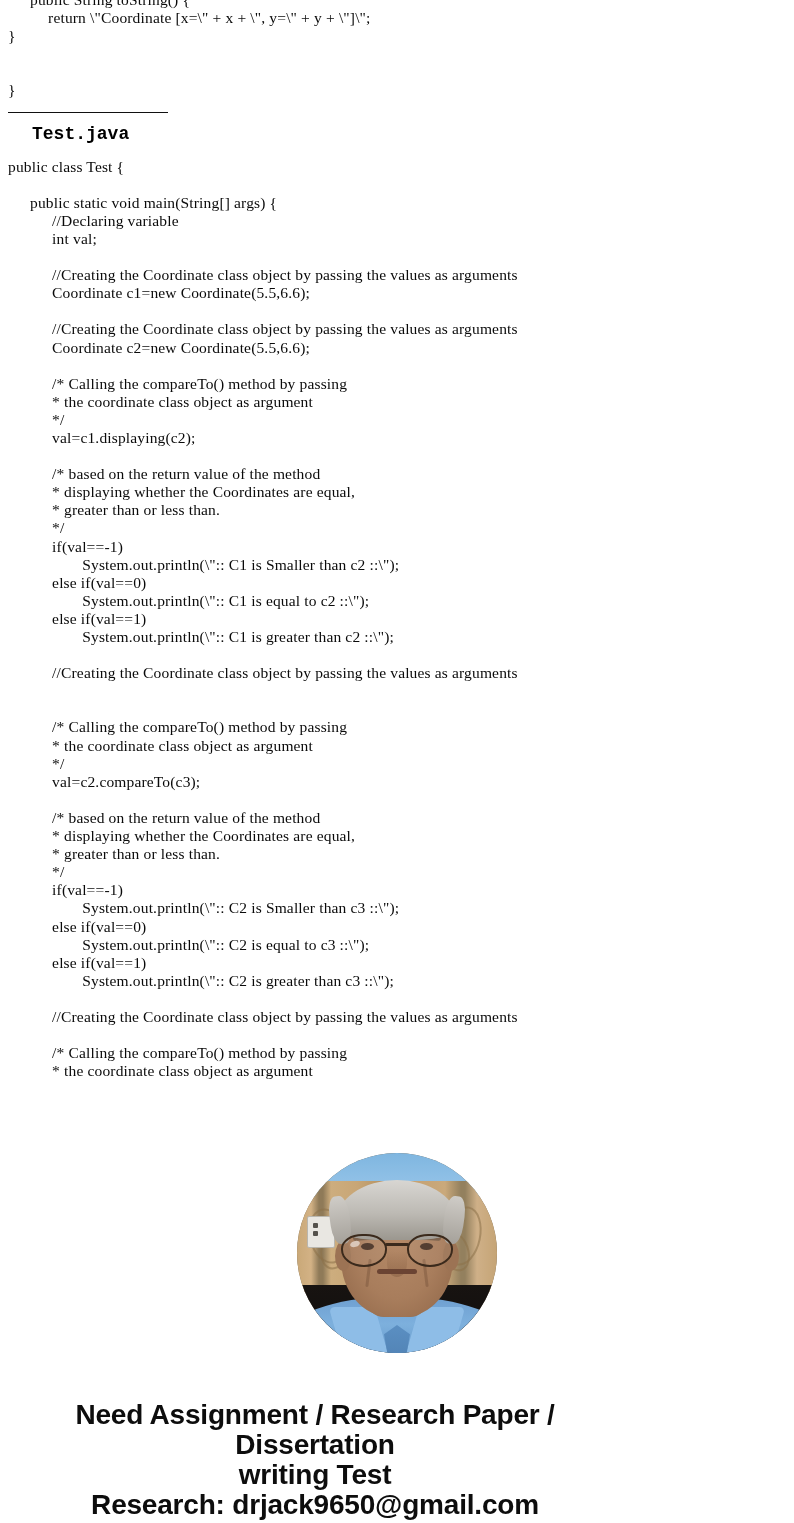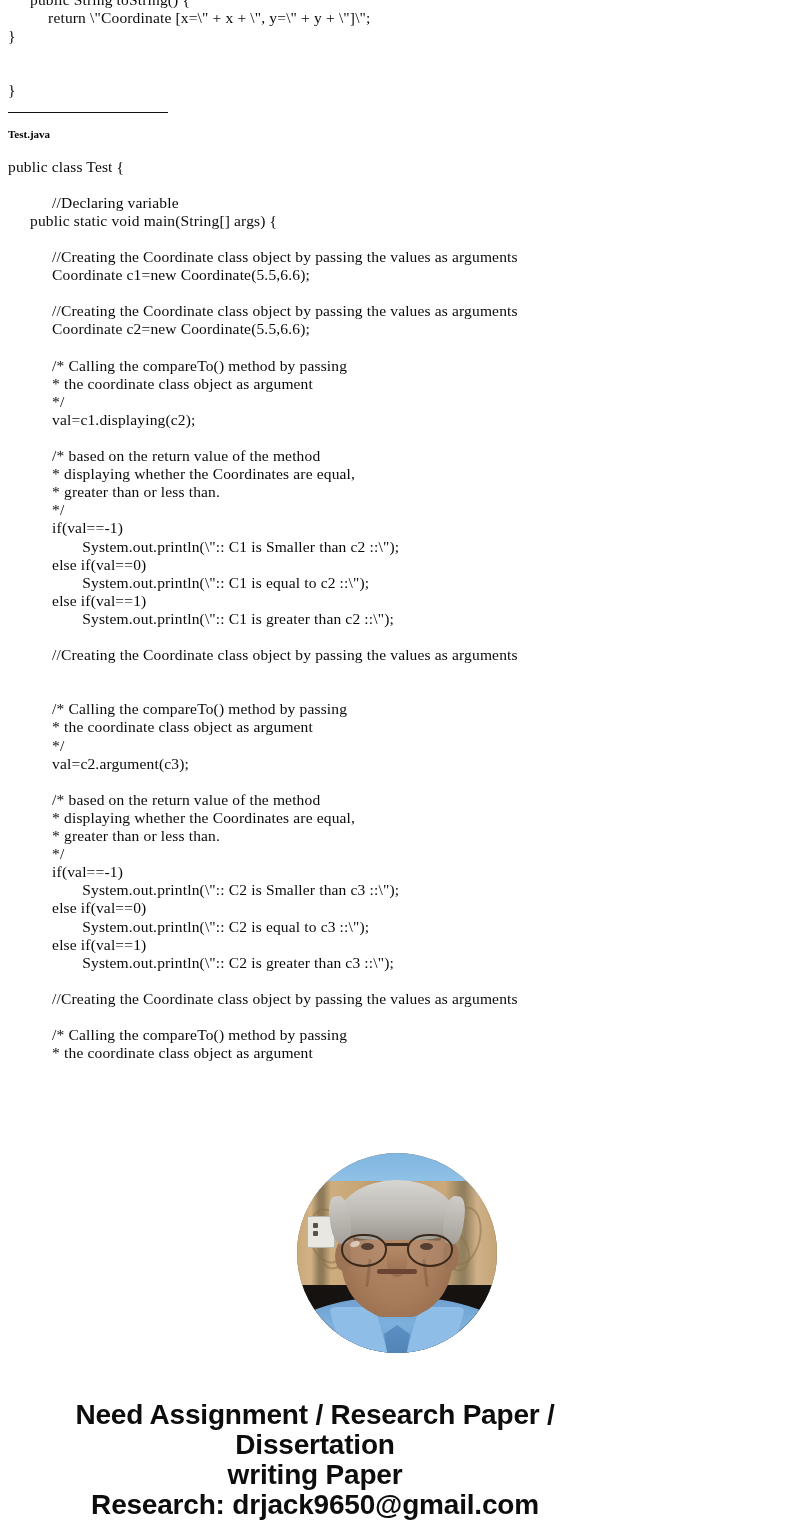--- a/index.html
+++ b/index.html
@@ -49,25 +49,26 @@
 
   .rule {
     width: 160px;
     height: 0;
     border: 0;
     border-top: 1px solid #111;
     margin: 12px 0 11px 0;
   }
 
   .file-title {
-    font-family: Liberation Serif, serif;
-    font-size: 11px;
+    font-family: Liberation Mono, monospace;
+    font-size: 18px;
     font-weight: bold;
     line-height: 20px;
     margin-bottom: 14px;
+    margin-left: 24px;
   }
 
   
   .portrait-wrap {
     position: absolute;
     left: 297px;
     top: 1153px;
     width: 200px;
     height: 200px;
   }
@@ -360,22 +361,23 @@
     <div class="line blank"></div>
     <div class="line">}</div>
 
     <hr class="rule">
 
     <div class="file-title">Test.java</div>
 
     <div>
       <div class="line">public class Test {</div>
       <div class="line blank"></div>
+      <div class="line indent1">  public static void main(String[] args) {</div>
       <div class="line indent2">    //Declaring variable</div>
-      <div class="line indent1">  public static void main(String[] args) {</div>
+      <div class="line indent2">    int val;</div>
       <div class="line blank"></div>
       <div class="line indent2">    //Creating the Coordinate class object by passing the values as arguments</div>
       <div class="line indent2">    Coordinate c1=new Coordinate(5.5,6.6);</div>
       <div class="line blank"></div>
       <div class="line indent2">    //Creating the Coordinate class object by passing the values as arguments</div>
       <div class="line indent2">    Coordinate c2=new Coordinate(5.5,6.6);</div>
       <div class="line blank"></div>
       <div class="line indent2">    /* Calling the compareTo() method by passing</div>
       <div class="line indent2">    * the coordinate class object as argument</div>
       <div class="line indent2">    */</div>
@@ -391,21 +393,21 @@
       <div class="line indent3">        System.out.println(\":: C1 is equal to c2 ::\");</div>
       <div class="line indent2">    else if(val==1)</div>
       <div class="line indent3">        System.out.println(\":: C1 is greater than c2 ::\");</div>
       <div class="line blank"></div>
       <div class="line indent2">    //Creating the Coordinate class object by passing the values as arguments</div>
       <div class="line blank"></div>
       <div class="line blank"></div>
       <div class="line indent2">    /* Calling the compareTo() method by passing</div>
       <div class="line indent2">    * the coordinate class object as argument</div>
       <div class="line indent2">    */</div>
-      <div class="line indent2">    val=c2.argument(c3);</div>
+      <div class="line indent2">    val=c2.compareTo(c3);</div>
       <div class="line blank"></div>
       <div class="line indent2">    /* based on the return value of the method</div>
       <div class="line indent2">    * displaying whether the Coordinates are equal,</div>
       <div class="line indent2">    * greater than or less than.</div>
       <div class="line indent2">    */</div>
       <div class="line indent2">    if(val==-1)</div>
       <div class="line indent3">        System.out.println(\":: C2 is Smaller than c3 ::\");</div>
       <div class="line indent2">    else if(val==0)</div>
       <div class="line indent3">        System.out.println(\":: C2 is equal to c3 ::\");</div>
       <div class="line indent2">    else if(val==1)</div>
@@ -460,15 +462,15 @@
         <span class="lens-glint"></span>
       </span>
       <span class="bridge"></span>
       <span class="lens lens-r"></span>
     </div>
   </div>
 </div>
 
 <div class="footer">
   <div class="footer-line l1">Need Assignment / Research Paper / Dissertation</div>
-  <div class="footer-line">writing Paper</div>
+  <div class="footer-line">writing Test</div>
   <div class="footer-line">Research: drjack9650@gmail.com</div>
 </div>
 
 </body></html>

